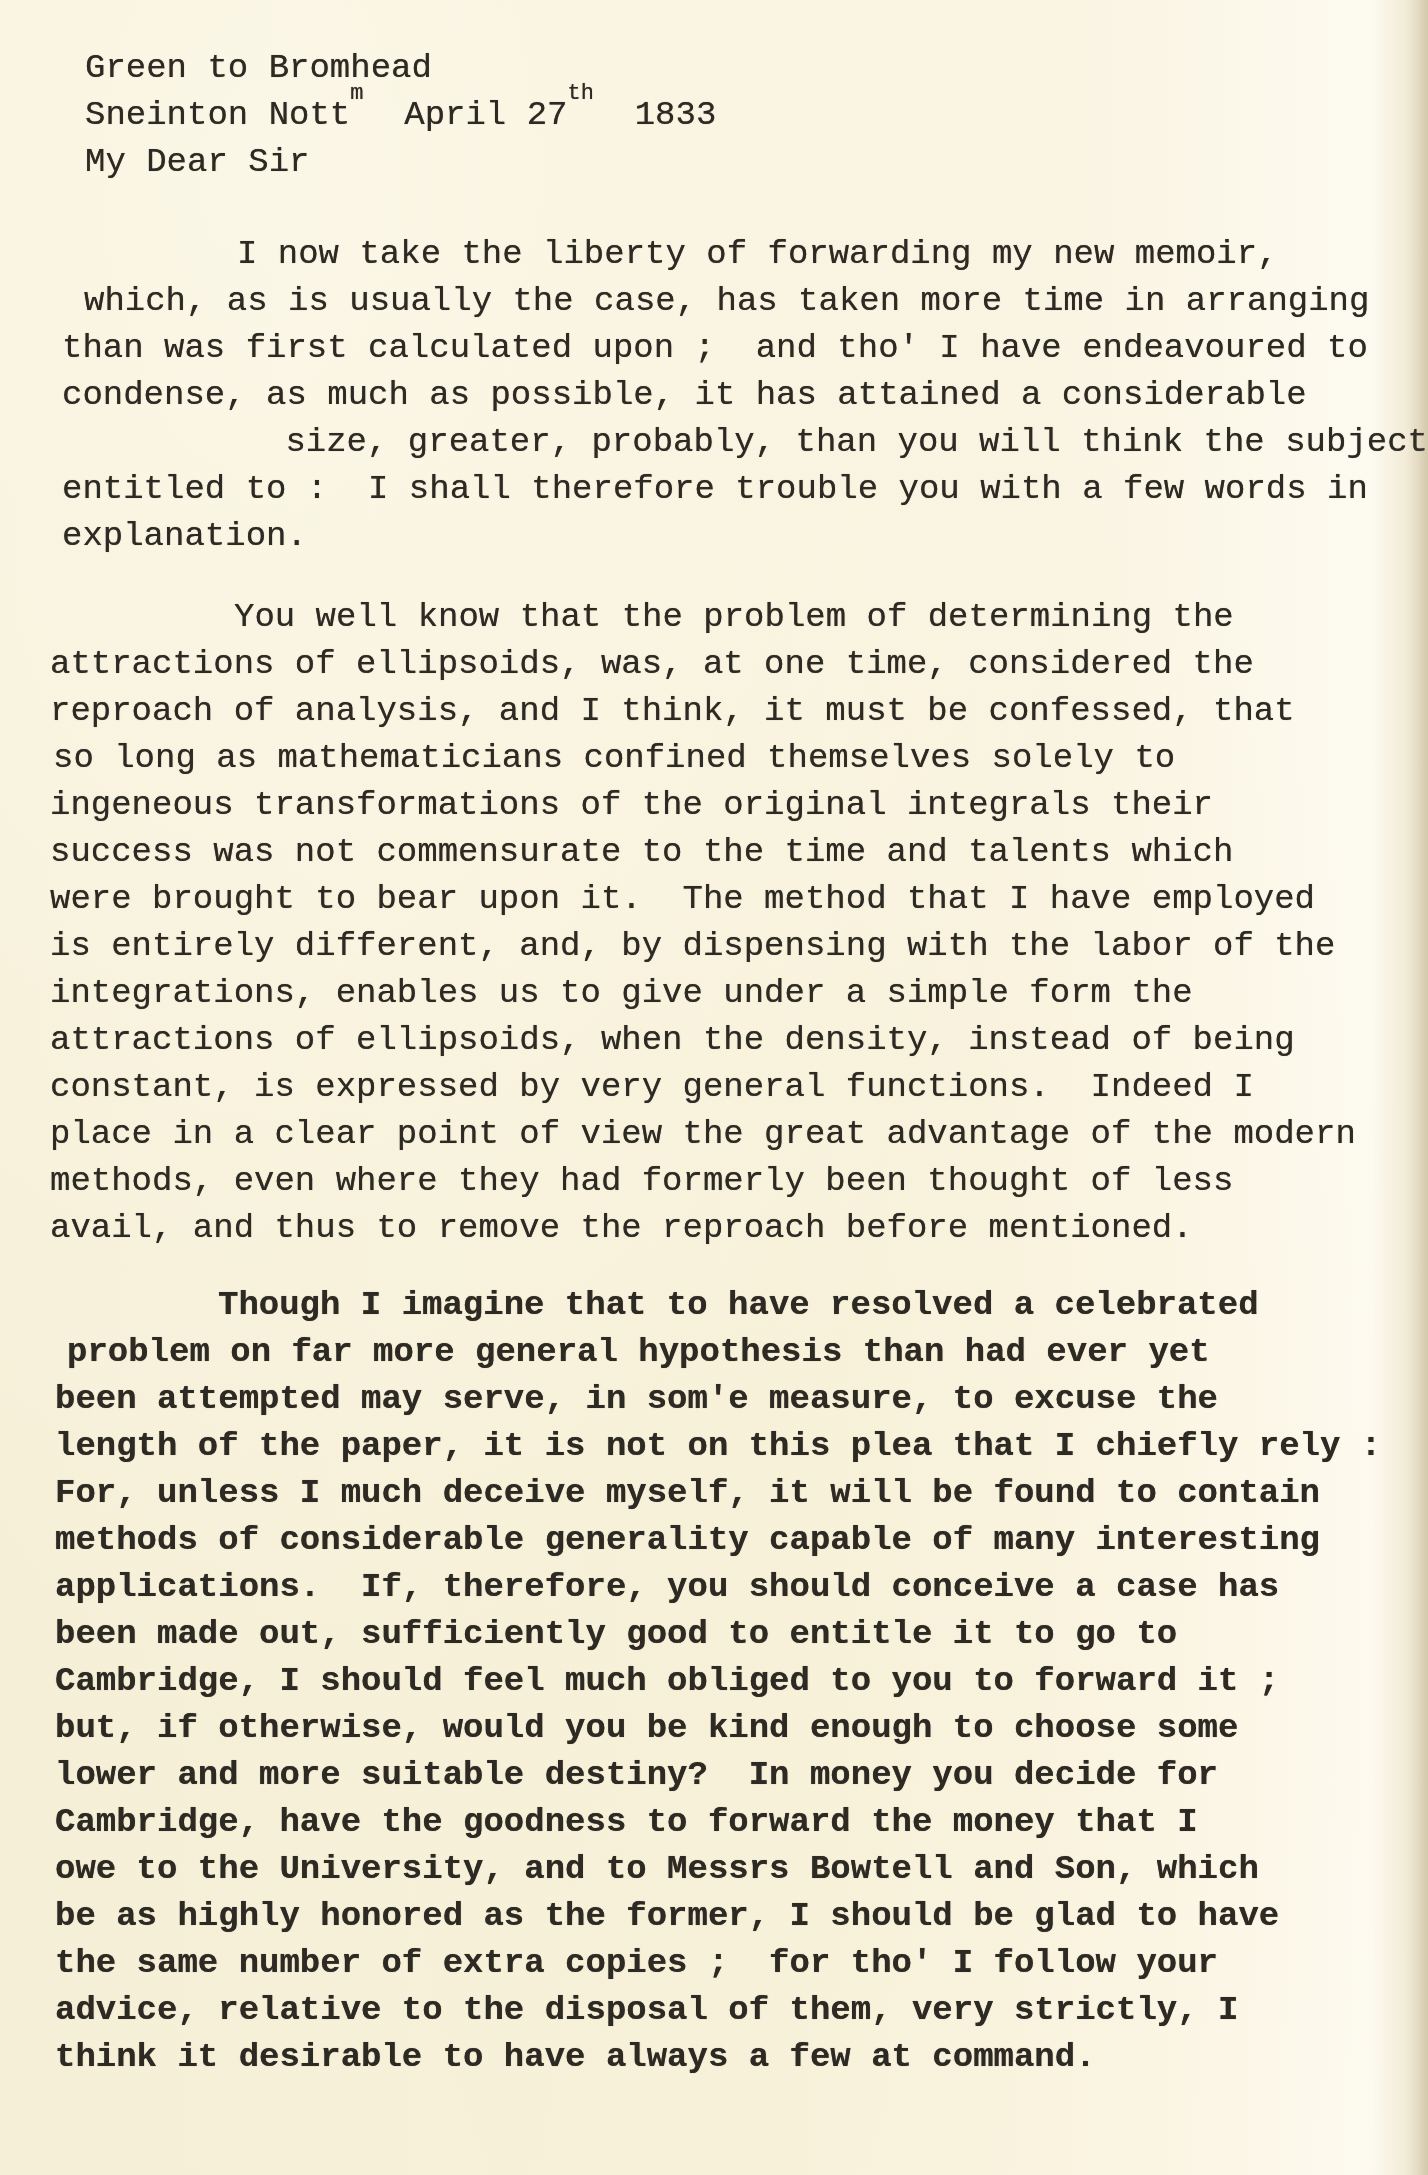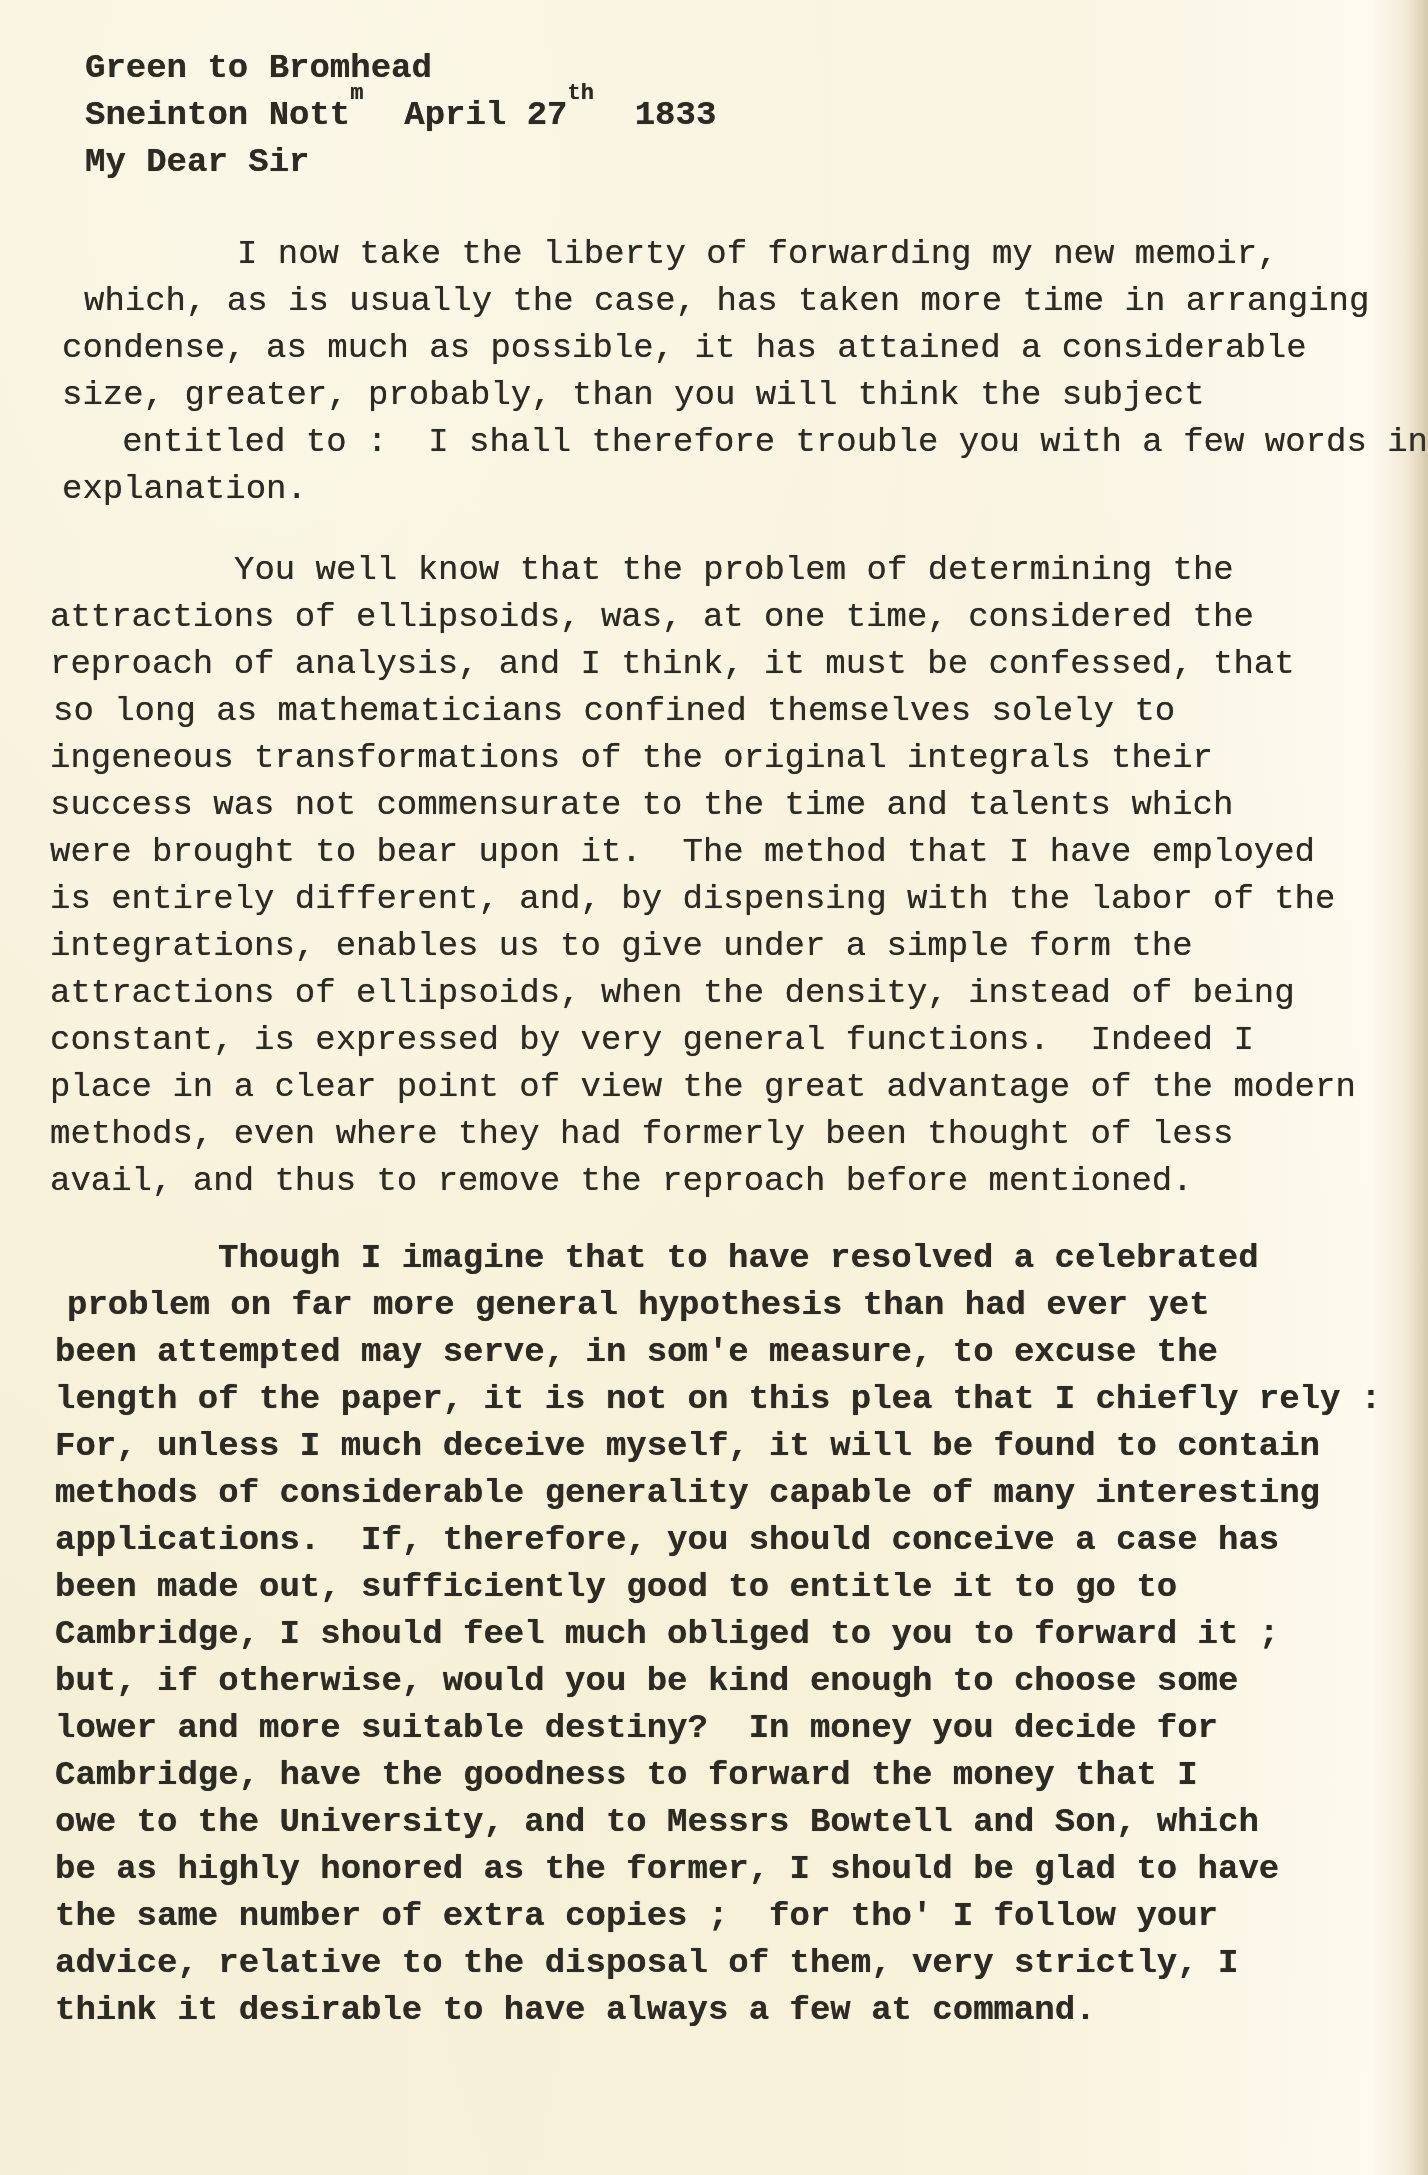--- a/index.html
+++ b/index.html
@@ -28,21 +28,21 @@
     position: absolute;
     top: 0; right: 0; bottom: 0;
     width: 22px;
     background: linear-gradient(90deg, rgba(120,105,70,0) 0%, rgba(120,105,70,0.16) 100%);
     pointer-events: none;
   }
   .line {
     white-space: pre;
     height: 47px;
   }
-  .heading { margin: 45px 0 0 85px; font-weight: bold; }
+  .heading { margin: 45px 0 0 85px; }
   .para-1  { margin: 45px 0 0 62px; }
   .para-2  { margin: 34px 0 16px 50px; }
   .para-3  { margin: 30px 0 0 55px; font-weight: bold; }
   .para-1 .line:first-child { padding-left: 175px; }
   .para-2 .line:first-child { padding-left: 184px; }
   .para-3 .line:first-child { padding-left: 163px; }
   
   .para-1 .line:nth-child(2) { padding-left: 22px; }
   .para-1 .line:nth-child(5) { padding-left: 4px; text-align: right; }
   .para-3 .line:nth-child(2) { padding-left: 12px; }
@@ -62,20 +62,21 @@
 
   <div class="heading">
     <div class="line">Green to Bromhead</div>
     <div class="line"><span>Sneinton Nott</span><sup class="tw">m</sup><span>  April 27</span><sup class="tw">th</sup><span>  1833</span></div>
     <div class="line">My Dear Sir</div>
   </div>
 
   <div class="para para-1">
       <div class="line">I now take the liberty of forwarding my new memoir,</div>
       <div class="line">which, as is usually the case, has taken more time in arranging</div>
+      <div class="line">than was first calculated upon ;  and tho' I have endeavoured to</div>
       <div class="line">condense, as much as possible, it has attained a considerable</div>
       <div class="line">size, greater, probably, than you will think the subject</div>
       <div class="line">entitled to :  I shall therefore trouble you with a few words in</div>
       <div class="line">explanation.</div>
     </div>
 
   <div class="para para-2">
       <div class="line">You well know that the problem of determining the</div>
       <div class="line">attractions of ellipsoids, was, at one time, considered the</div>
       <div class="line">reproach of analysis, and I think, it must be confessed, that</div>

